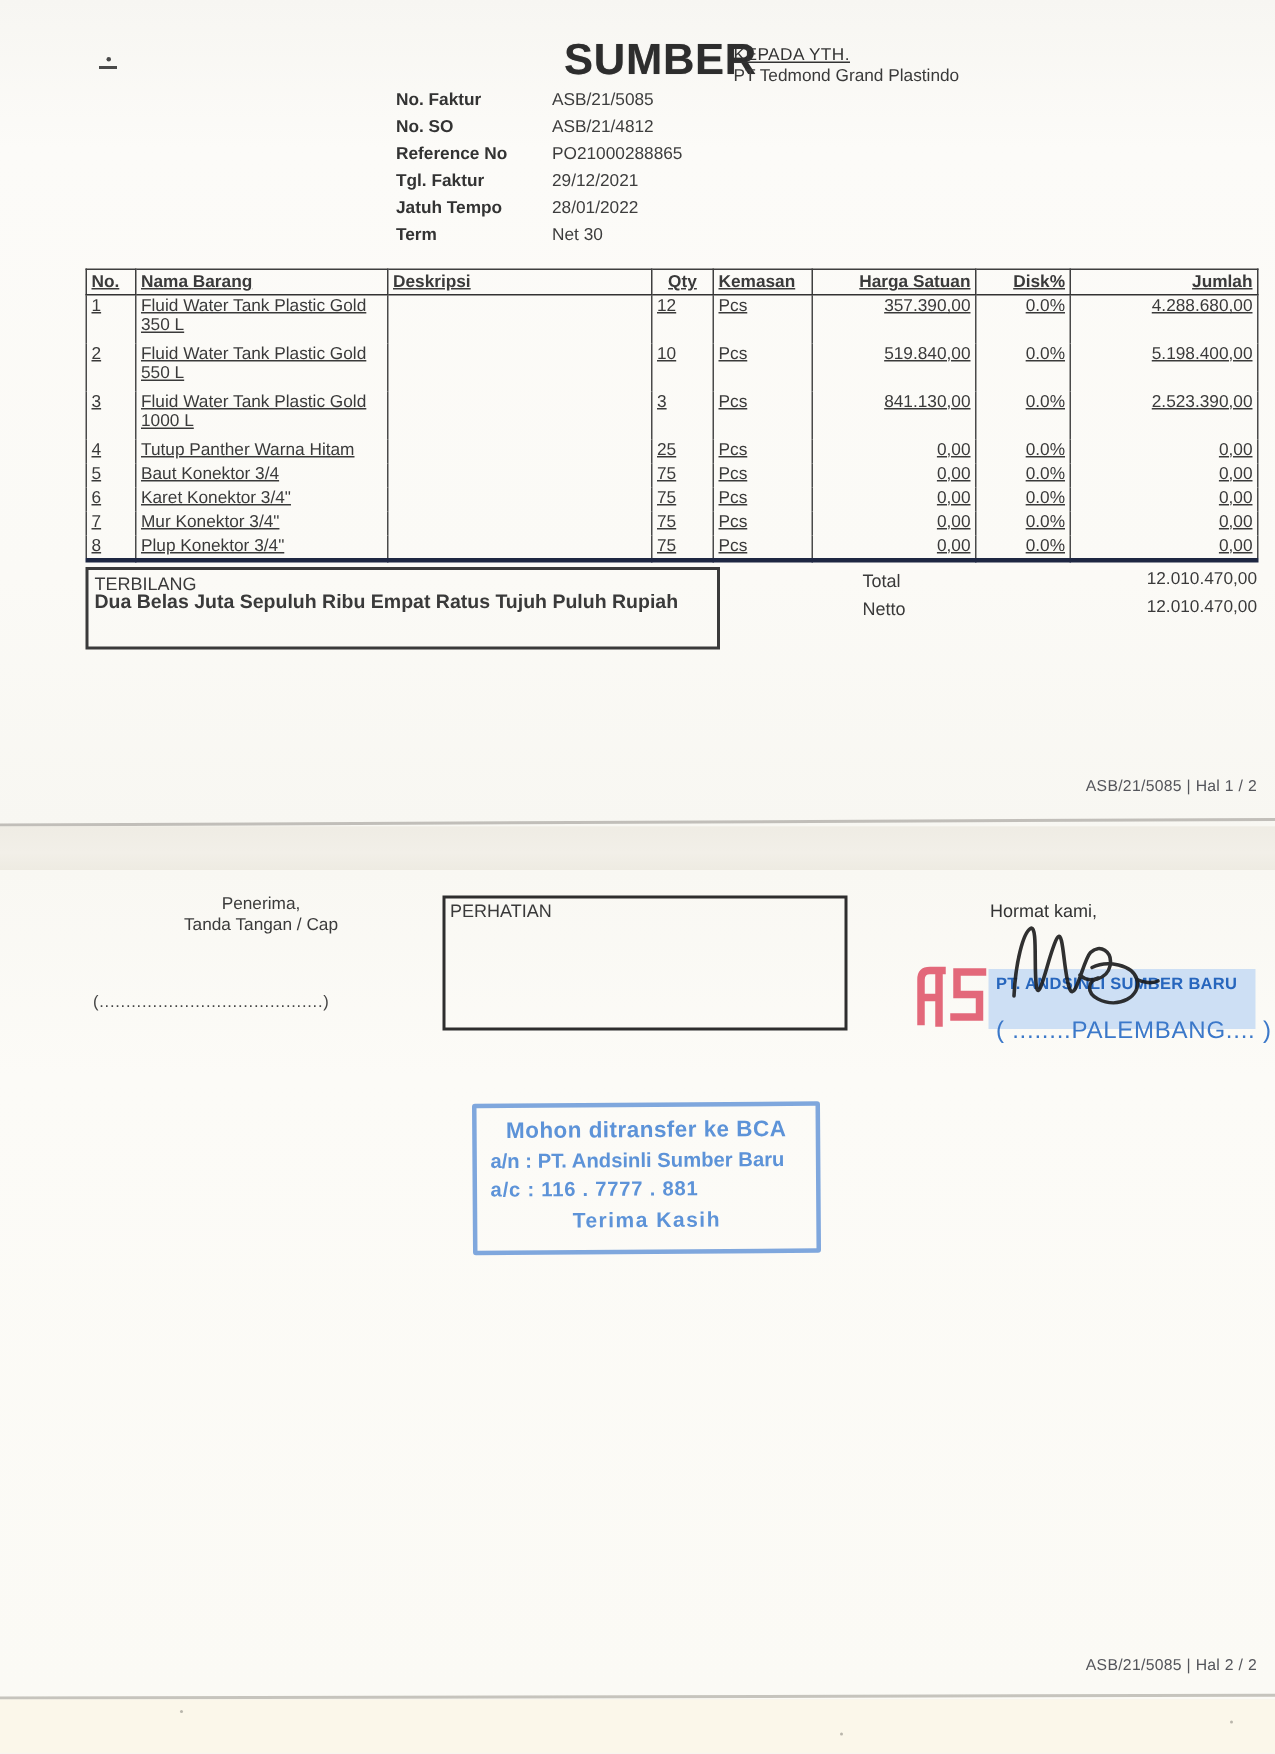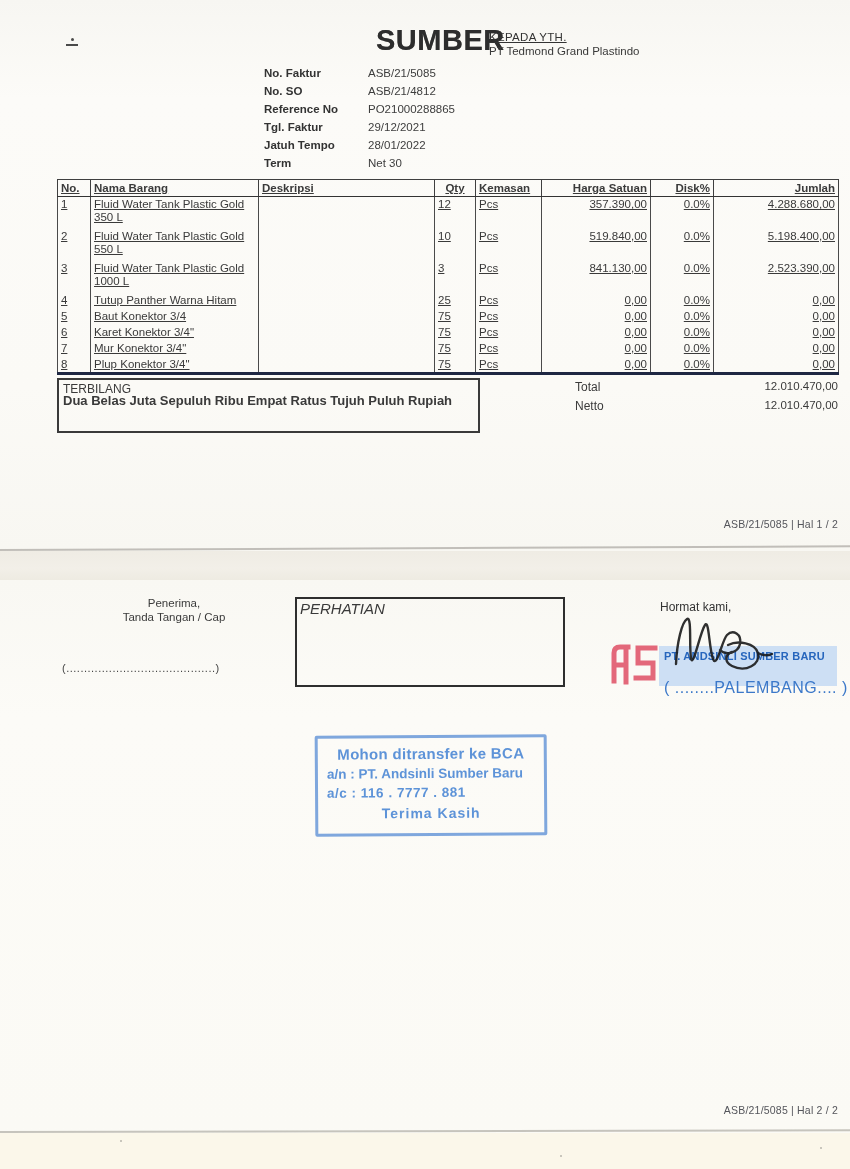--- a/index.html
+++ b/index.html
@@ -25,21 +25,21 @@
   
   .artifact-dot  { left:71px; top:38px; width:3px; height:3px; background:#4a4a4a; border-radius:50%; }
   .artifact-dash { left:66px; top:44px; width:12px; height:2px; background:#4a4a4a; }
 
   .title { left:376px; top:24px; font-size:29px; font-weight:bold; color:#2d2d2d; letter-spacing:.5px;
            text-shadow:0 0 .5px rgba(0,0,0,.5); }
   .kepada { left:489px; top:31px; font-size:11.5px; color:#333; text-decoration:underline; letter-spacing:.3px; }
   .recipient { left:489px; top:45px; font-size:11.5px; color:#3a3a3a; }
 
   .meta { left:264px; top:61px; width:300px; }
-  .meta-row { display:flex; height:18px; align-items:flex-end; }
+  .meta-row { display:flex; height:18px; align-items:flex-start; }
   .meta-label { width:104px; font-weight:bold; font-size:11.5px; color:#333; }
   .meta-value { font-size:11.5px; color:#3d3d3d; }
 
   table.inv { position:absolute; left:57px; top:179px; width:781px; table-layout:fixed;
               border-collapse:collapse; font-size:11.5px; color:#3a3a3a;
               border:1.5px solid #3f3f3f; border-bottom:3px solid #1e2742;text-decoration:underline; }
   table.inv th { border:1px solid #3f3f3f; border-bottom:1.5px solid #333; font-weight:bold;
                  height:17px; padding:1px 3px; white-space:nowrap; overflow:hidden; }
   table.inv td { border-left:1px solid #4a4a4a; border-right:1px solid #4a4a4a;
                  padding:1px 3px; vertical-align:top; line-height:13px; }
@@ -57,21 +57,21 @@
   .totals-value { font-size:11.5px; color:#3a3a3a; }
 
   .footer1 { right:12px; top:518px; font-size:10.5px; color:#54555b; letter-spacing:.2px; }
   .footer2 { position:absolute; right:12px; top:524px; font-size:10.5px; color:#54555b; letter-spacing:.2px; }
 
   
   .penerima { left:95px; top:16px; width:158px; text-align:center; font-size:11.5px; line-height:14px; color:#3b3b3b; }
   .sign-line { left:62px; top:82px; width:200px; font-size:11px; color:#444; letter-spacing:.5px; white-space:nowrap; }
 
   .perhatian-box { left:295px; top:17px; width:270px; height:90px; border:2px solid #2e2e2e; }
-  .perhatian-label { position:absolute; left:3px; top:1px; font-size:15px; color:#3a3a3a;font-style:italic; }
+  .perhatian-label { position:absolute; left:3px; top:1px; font-size:12px; color:#3a3a3a; }
 
   .hormat { left:660px; top:20px; width:150px; text-align:left; font-size:12px; color:#333; }
 
   .logo-red { left:605px; top:55px; width:58px; height:56px; opacity:.88; }
 
   .company-stamp { left:659px; top:66px; width:178px; height:40px; background:#cddff4; padding:4px 4px 0 5px; }
   .company-name { font-size:11px; font-weight:bold; color:#2766bd; white-space:nowrap; letter-spacing:.2px; }
   .company-city { font-size:16px; color:#3b78c9; margin-top:17px; letter-spacing:.5px; white-space:nowrap; }
 
   .signature { left:662px; top:18px; width:118px; height:90px; z-index:5; }

